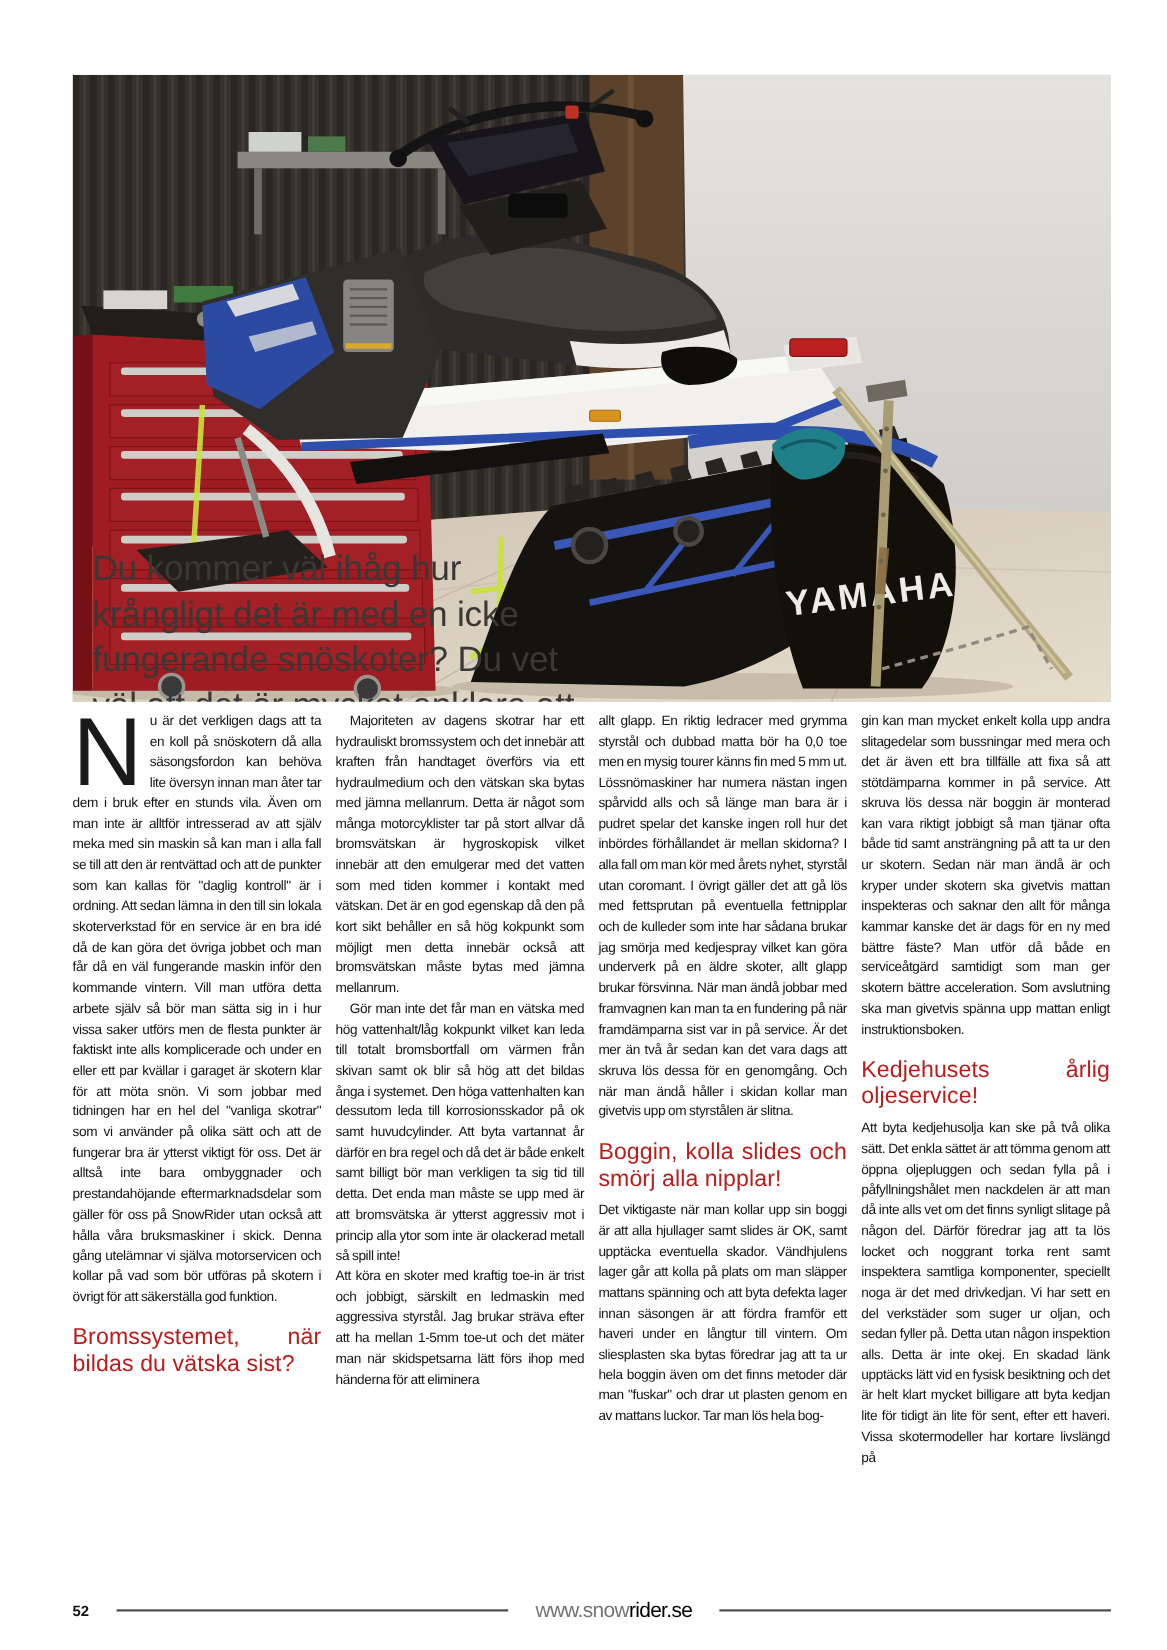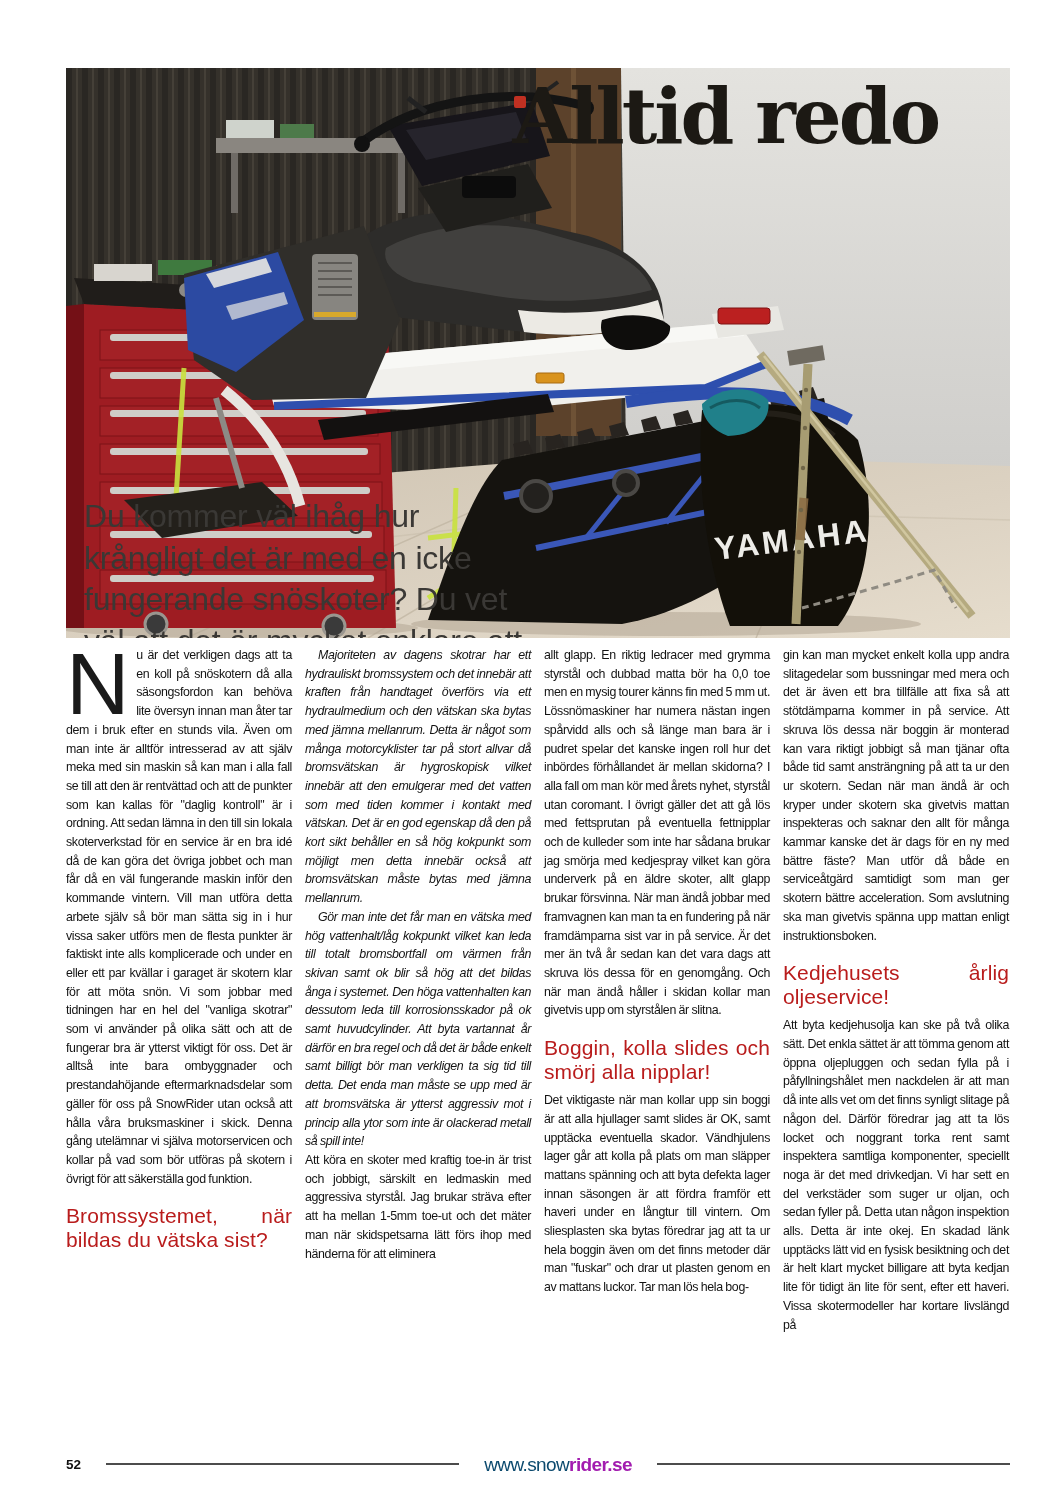--- a/index.html
+++ b/index.html
@@ -22,39 +22,39 @@
   
   .columns{
     position:absolute;left:66px;top:646px;width:944px;height:800px;
     display:flex;gap:13px;overflow:hidden;
   }
   .col{width:226px;flex:0 0 226px;}
   .col p{
     margin:0;font-size:12.4px;line-height:18.7px;text-align:justify;
     letter-spacing:-0.35px;word-spacing:-0.5px;color:#131313;
   }
-  .col p.indent{text-indent:13px;font-style:italic;}
+  .col p.indent{text-indent:13px;}
   .col h3{
     margin:16px 0 8px 0;font-size:21px;line-height:1.12;font-weight:400;
     color:#b91c1c;text-align:justify;text-align-last:left;letter-spacing:0.1px;
   }
   .dropcap{
     float:left;font-size:88px;line-height:72px;padding:2px 7px 0 0;
     color:#1a1a1a;font-weight:400;
   }
   
   .footer{
     position:absolute;left:66px;right:51px;top:1452px;height:24px;
     display:flex;align-items:center;gap:25px;
   }
   .page-number{font-size:13.5px;font-weight:bold;color:#111;}
   .rule{flex:1;height:2px;background:#4c4c4c;}
   .site-logo{font-size:19px;letter-spacing:-0.6px;white-space:nowrap;line-height:1;}
-  .logo-prefix{color:#0c4a6e;font-weight:400;}
-  .logo-suffix{color:#a21caf;font-weight:bold;margin-top:43px;}
+  .logo-prefix{color:#737373;font-weight:400;}
+  .logo-suffix{color:#000000;font-weight:normal;margin-top:43px;}
 </style>
 </head>
 <body>
 
 <div class="page">
 
   <div class="hero">
     <svg viewBox="0 0 944 570" width="944" height="570">
       <defs>
         <pattern id="corr" width="16" height="570" patternUnits="userSpaceOnUse">
@@ -207,21 +207,20 @@
         <circle cx="740" cy="322" r="2.2" fill="#6f6548"></circle>
           <circle cx="739" cy="360" r="2.2" fill="#6f6548"></circle>
         <circle cx="737" cy="400" r="2.2" fill="#6f6548"></circle>
           <circle cx="735" cy="442" r="2.2" fill="#6f6548"></circle>
         <circle cx="733" cy="484" r="2.2" fill="#6f6548"></circle>
         <rect x="722" y="280" width="36" height="15" fill="#6f6a60" transform="rotate(-9 740 287)"></rect>
         <path d="M736,540 C780,528 830,514 868,502 L890,540" stroke="#8f8b82" stroke-width="3" fill="none" stroke-dasharray="7 5"></path>
       </g>
     </svg>
 
-    <div class="hero-title">Alltid redo</div>
     <div class="hero-intro">Du kommer väl ihåg hur krångligt det är med en icke fungerande snöskoter? Du vet väl att det är mycket enklare att fixa till den innan vintern?</div>
   </div>
 
   <div class="columns">
 
     <div class="col">
       <p><span class="dropcap">N</span><span>u är det verkligen dags att ta en koll på snöskotern då alla säsongsfordon kan behöva lite översyn innan man åter tar dem i bruk efter en stunds vila. Även om man inte är alltför intresserad av att själv meka med sin maskin så kan man i alla fall se till att den är rentvättad och att de punkter som kan kallas för "daglig kontroll" är i ordning. Att sedan lämna in den till sin lokala skoterverkstad för en service är en bra idé då de kan göra det övriga jobbet och man får då en väl fungerande maskin inför den kommande vintern. Vill man utföra detta arbete själv så bör man sätta sig in i hur vissa saker utförs men de flesta punkter är faktiskt inte alls komplicerade och under en eller ett par kvällar i garaget är skotern klar för att möta snön. Vi som jobbar med tidningen har en hel del "vanliga skotrar" som vi använder på olika sätt och att de fungerar bra är ytterst viktigt för oss. Det är alltså inte bara ombyggnader och prestandahöjande eftermarknadsdelar som gäller för oss på SnowRider utan också att hålla våra bruksmaskiner i skick. Denna gång utelämnar vi själva motorservicen och kollar på vad som bör utföras på skotern i övrigt för att säkerställa god funktion.</span></p>
       <h3>Bromssystemet, när bildas du vätska sist?</h3>
     </div>
 

